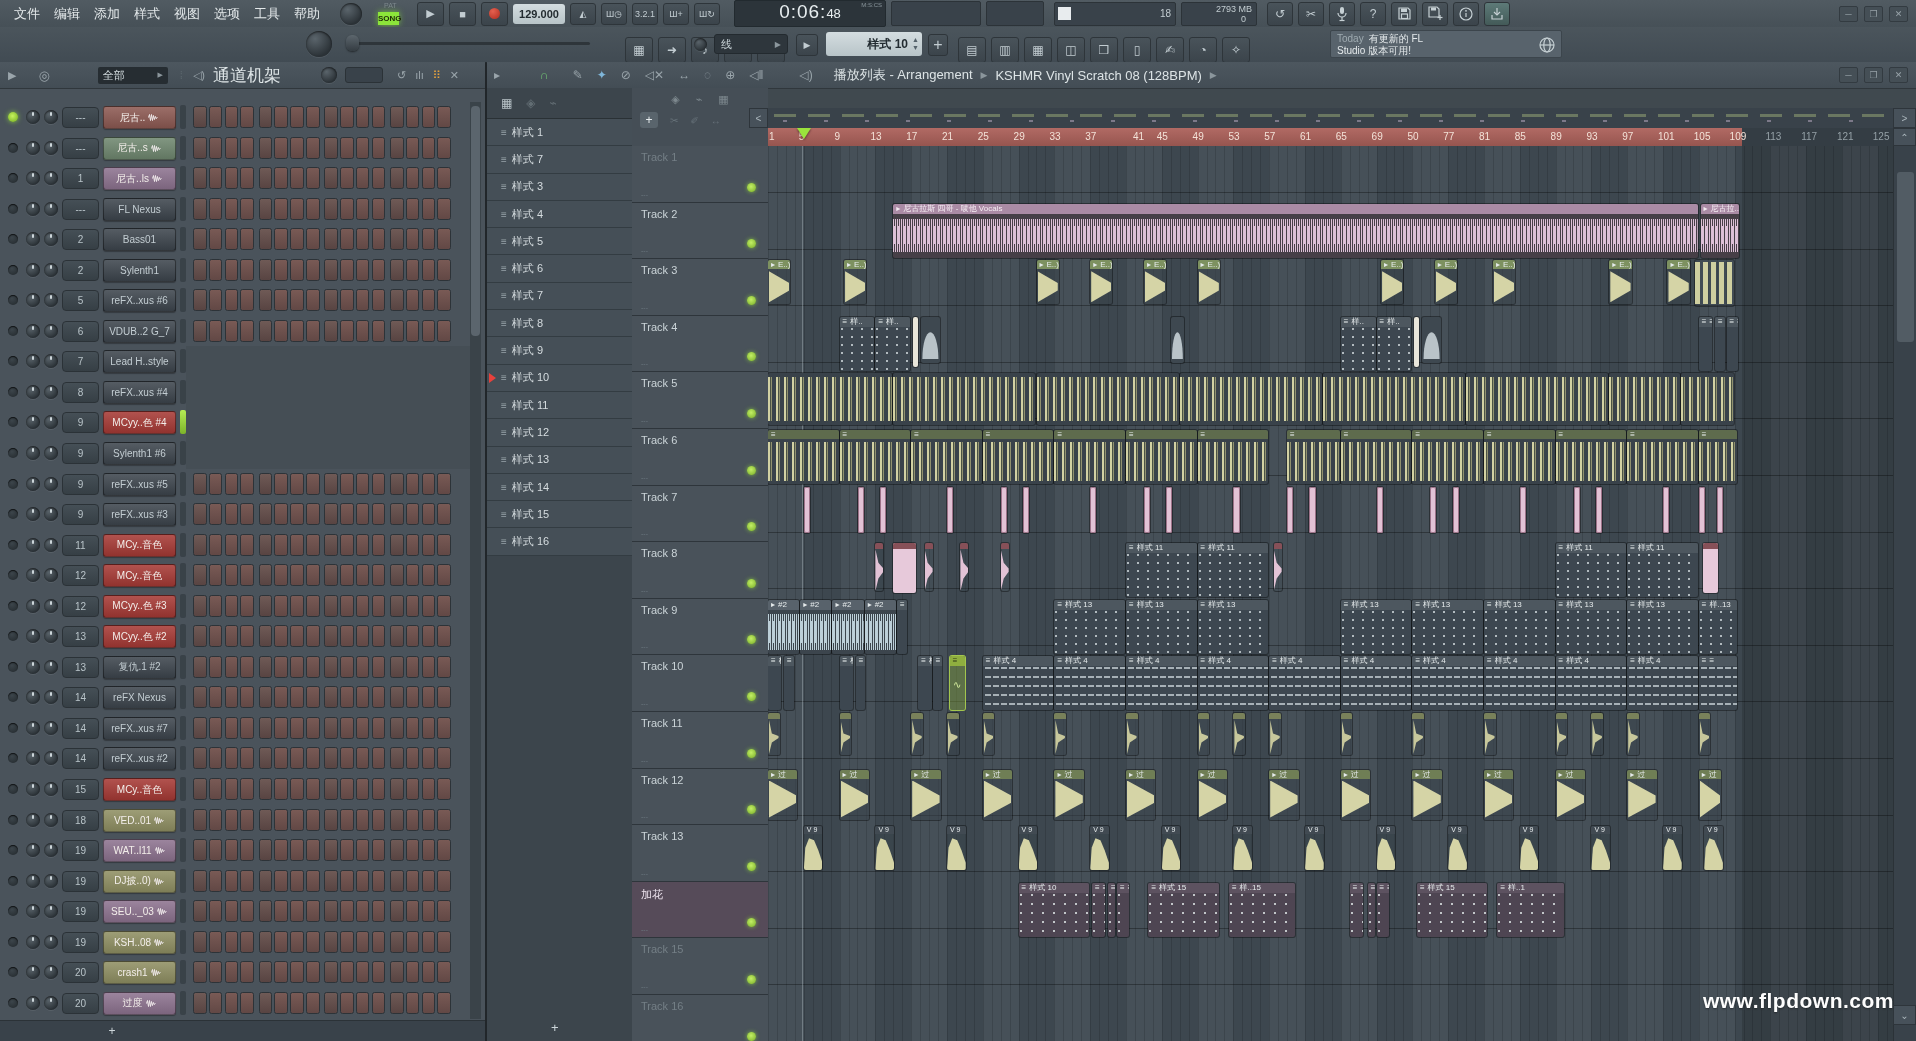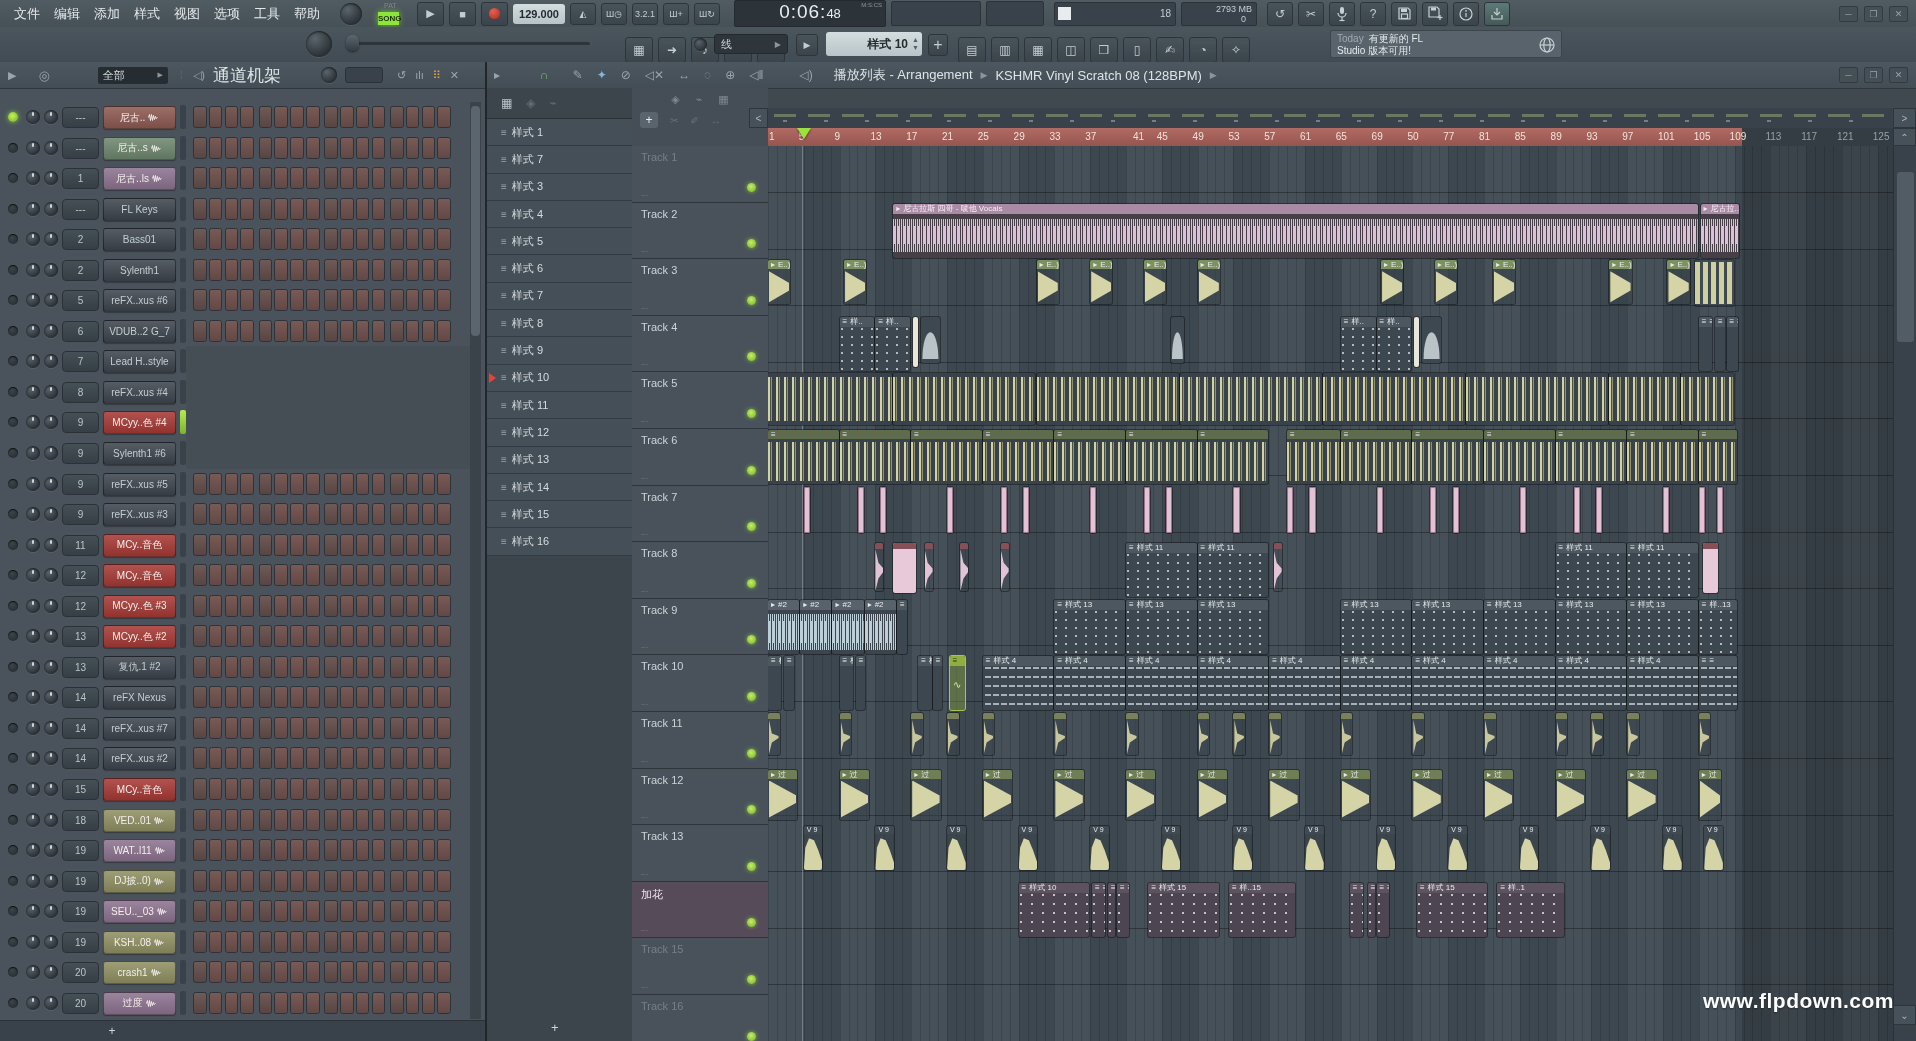--- a/index.html
+++ b/index.html
@@ -506,21 +506,21 @@
           <span class="cell"></span>
           <span class="cell"></span>
         </span>
       </div>
       <div class="chrow">
         <span class="led"></span>
         <span class="cknob knob" style="left: 26px;"></span>
         <span class="cknob knob" style="left: 44px;"></span>
         <span class="mutebox">---</span>
         <span class="chname" style="background: linear-gradient(rgba(255, 255, 255, 0.12), rgba(0, 0, 0, 0.12)), rgb(61, 70, 77); color: rgb(195, 205, 210);">
-          <span>FL Keys</span>
+          <span>FL Nexus</span>
         </span>
         <span class="selstrip"></span>
         <span class="steps">
           <span class="cell" style="background: linear-gradient(rgb(111, 90, 86), rgb(88, 68, 66));"></span>
           <span class="cell"></span>
           <span class="cell"></span>
           <span class="cell"></span>
           <span class="cell g4" style="background: linear-gradient(rgb(111, 90, 86), rgb(88, 68, 66));"></span>
           <span class="cell"></span>
           <span class="cell"></span>

